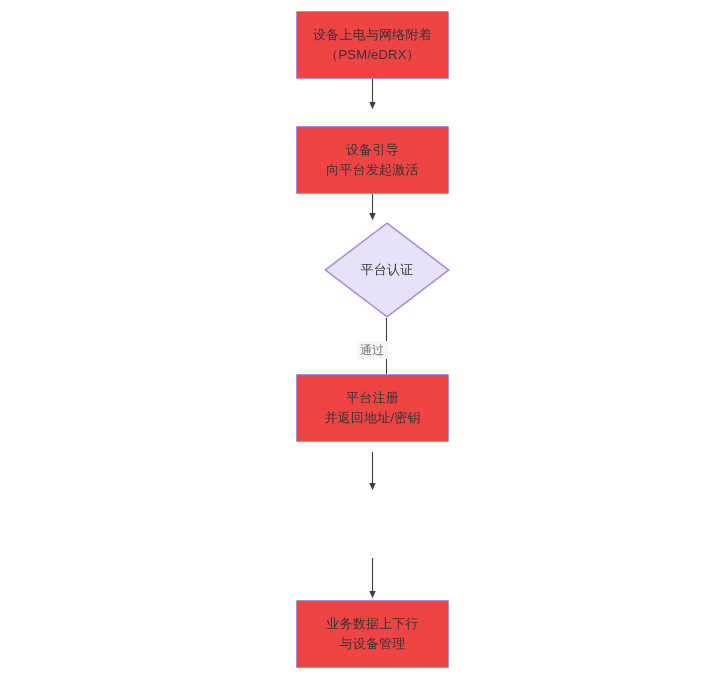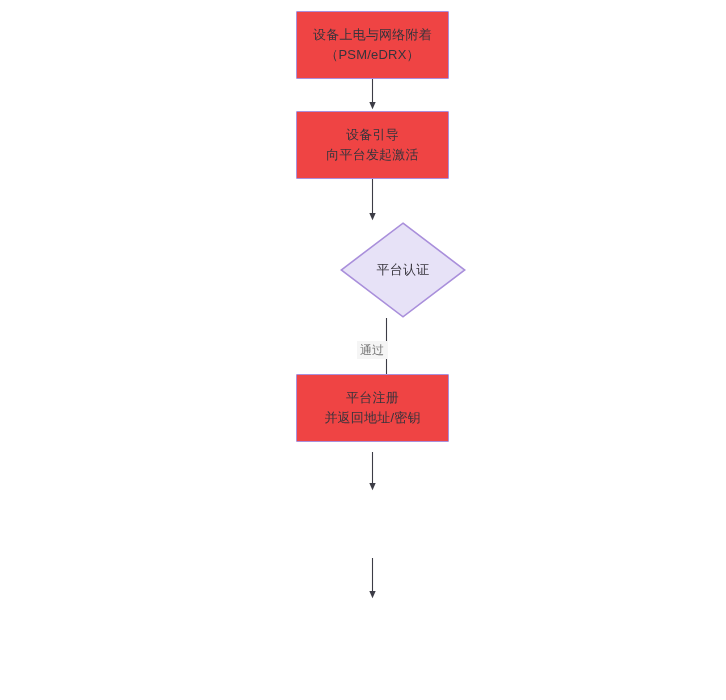--- a/index.html
+++ b/index.html
@@ -110,34 +110,38 @@
     <g>
       <line x1="372.5" y1="558" x2="372.5" y2="594.5" stroke="#3c3c46" stroke-width="1.1" marker-end="url(#arrowhead)"></line>
     </g>
   </svg>
 
   <div class="node node-process" style="left:296px; top:11px; width:153px; height:68px;">
     <div class="node-label">设备上电与网络附着
 （PSM/eDRX）</div>
   </div>
 
-  <div class="node node-process" style="left:296px; top:111px; width:153px; height:68px;">
+  <div class="node node-process" style="left:296px; top:126px; width:153px; height:68px;">
     <div class="node-label">设备引导
 向平台发起激活</div>
   </div>
 
-  <div class="node node-decision" style="left:340px; top:222px; width:126px; height:96px;">
+  <div class="node node-decision" style="left:324px; top:222px; width:126px; height:96px;">
     <svg class="diamond-shape" viewBox="0 0 126 96" preserveAspectRatio="none">
       <polygon points="63,1.2 124.8,48 63,94.8 1.2,48" fill="#e7e2f7" stroke="#a98fdb" stroke-width="1.6"></polygon>
     </svg>
     <div class="diamond-label">平台认证</div>
   </div>
 
   <div class="edge-label" style="left:357px; top:341px;">通过</div>
 
   <div class="node node-process" style="left:296px; top:374px; width:153px; height:68px;">
     <div class="node-label">平台注册
 并返回地址/密钥</div>
   </div>
 
 
+  <div class="node node-process" style="left:296px; top:600px; width:153px; height:68px;">
+    <div class="node-label">业务数据上下行
+与设备管理</div>
+  </div>
 
 </div>
 
 </body></html>

